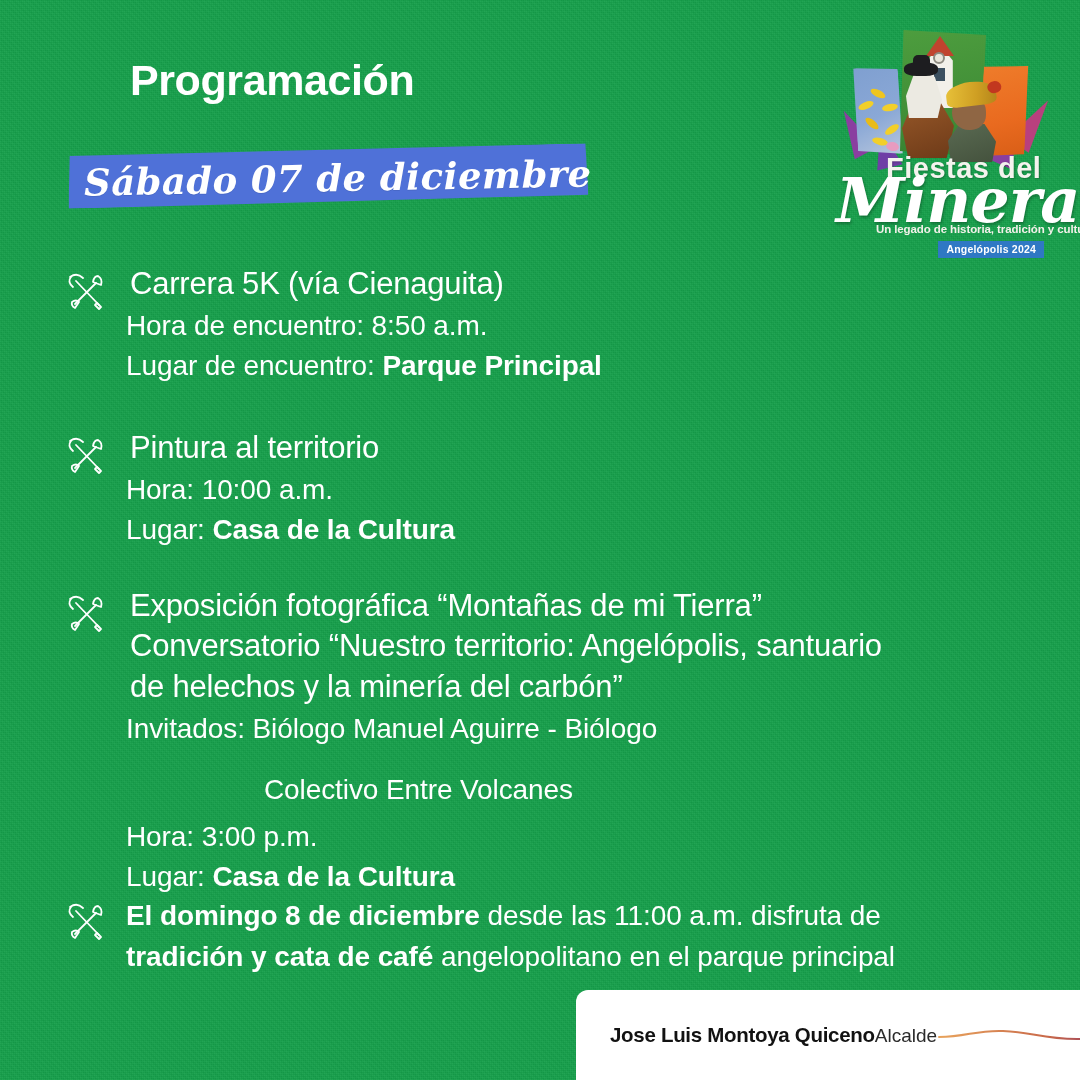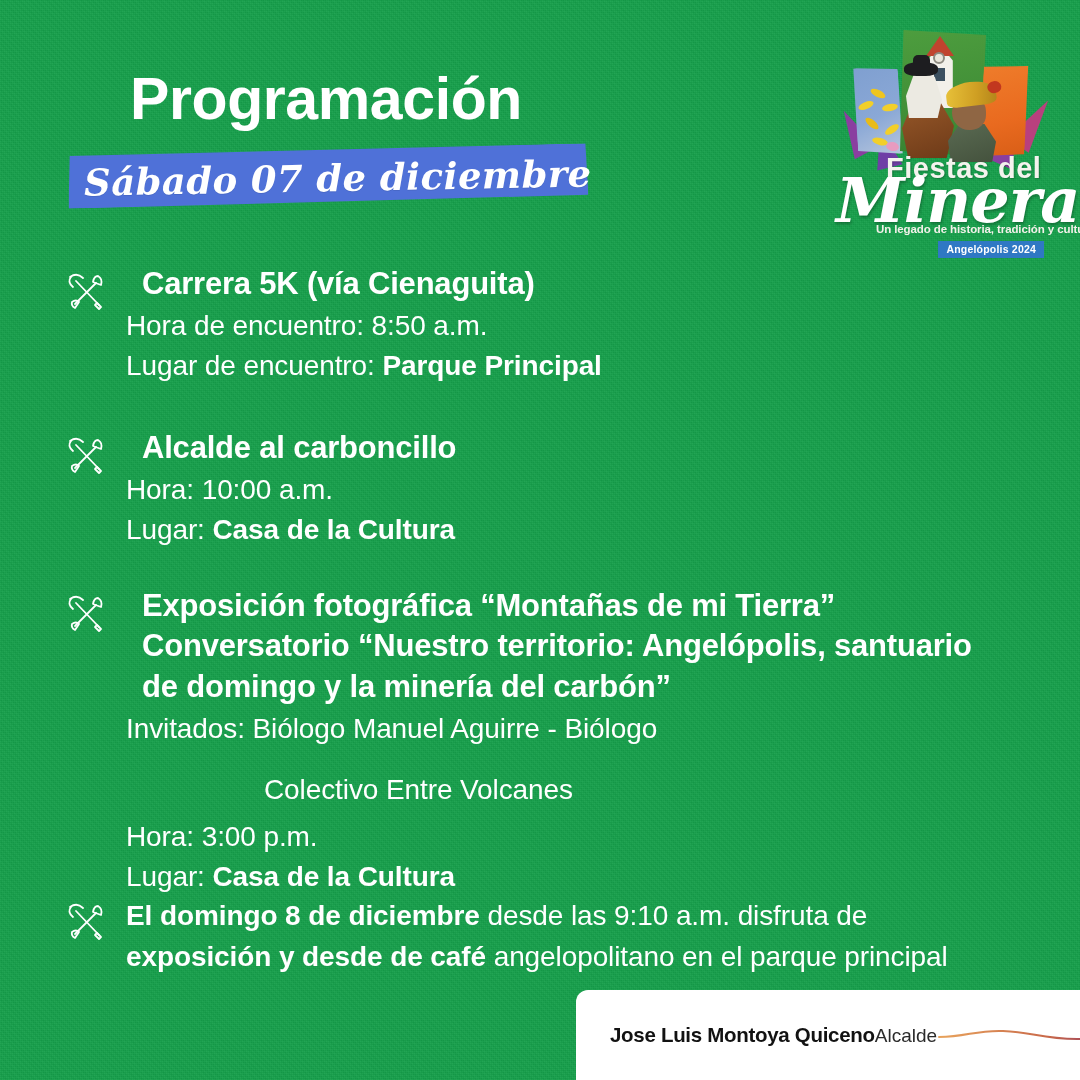--- a/index.html
+++ b/index.html
@@ -32,22 +32,22 @@
       repeating-linear-gradient(45deg,  rgba(0,0,0,0.016) 0 2px, rgba(255,255,255,0.016) 2px 4px);
     opacity: .9;
     z-index: 0;
   }
   .poster > * { position: relative; z-index: 1; }
 
   
   .page-title {
     position: absolute;
     left: 130px;
-    top: 70px;
-    font-size: 59px;
+    top: 59px;
+    font-size: 43px;
     font-weight: bold;
     letter-spacing: -0.4px;
     line-height: 1;
     text-align: right;
   }
 
   
   .date-ribbon {
     position: absolute;
     left: 68px;
@@ -234,24 +234,24 @@
     left: 62px;
     display: flex;
     align-items: flex-start;
     gap: 18px;
   }
   .pick-icon { flex: 0 0 auto; width: 46px; height: 46px; margin-top: 2px; }
   .event-body { padding-top: 0; }
 
   .ev-title {
     font-size: 31px;
-    font-weight: bold;
+    font-weight: normal;
     line-height: 1.17;
     letter-spacing: -0.2px;
-    margin: 0 16px 4px;
+    margin: 0 4px 4px;
     white-space: nowrap;
   }
   .ev-line {
     font-size: 28px;
     font-weight: normal;
     line-height: 1.42;
     letter-spacing: -0.1px;
     white-space: nowrap;
   }
   .ev-line b { font-weight: bold; }
@@ -389,64 +389,64 @@
           <path d="M8 9 Q15 4 21 10"></path>
           <path d="M9 9 Q5 14 11 19"></path>
           <path d="M14 13 L37 37"></path>
           <path d="M35 35 L39 39 L37 41 L33 37 Z"></path>
           <path d="M36 8 Q41 11 39 17 L31 14 Q32 8 36 8 Z"></path>
           <path d="M34 15 L13 36"></path>
           <path d="M10 34 Q14 31 17 34 L13 40 Q9 38 10 34 Z"></path>
         </svg>
       </span>
       <div class="event-body">
-        <div class="ev-title">Alcalde al carboncillo</div>
+        <div class="ev-title">Pintura al territorio</div>
         <div class="ev-line"><span>Hora: </span><span>10:00 a.m.</span></div>
         <div class="ev-line"><span>Lugar: </span><b>Casa de la Cultura</b></div>
       </div>
     </div>
 
     <div class="event" style="top:588px;">
       <span class="pick-icon">
         <svg viewBox="0 0 46 46" width="46" height="46" fill="none" stroke="#ffffff" stroke-width="1.8" stroke-linecap="round" stroke-linejoin="round">
           <path d="M8 9 Q15 4 21 10"></path>
           <path d="M9 9 Q5 14 11 19"></path>
           <path d="M14 13 L37 37"></path>
           <path d="M35 35 L39 39 L37 41 L33 37 Z"></path>
           <path d="M36 8 Q41 11 39 17 L31 14 Q32 8 36 8 Z"></path>
           <path d="M34 15 L13 36"></path>
           <path d="M10 34 Q14 31 17 34 L13 40 Q9 38 10 34 Z"></path>
         </svg>
       </span>
       <div class="event-body">
         <div class="ev-title">Exposición fotográfica “Montañas de mi Tierra”</div>
         <div class="ev-title">Conversatorio “Nuestro territorio: Angelópolis, santuario</div>
-        <div class="ev-title">de domingo y la minería del carbón”</div>
+        <div class="ev-title">de helechos y la minería del carbón”</div>
         <div class="ev-line">Invitados: Biólogo Manuel Aguirre - Biólogo</div>
         <div class="ev-line indent">Colectivo Entre Volcanes</div>
         <div class="ev-line gap-top"><span>Hora: </span><span>3:00 p.m.</span></div>
         <div class="ev-line"><span>Lugar: </span><b>Casa de la Cultura</b></div>
       </div>
     </div>
 
     <div class="event" style="top:896px;">
       <span class="pick-icon">
         <svg viewBox="0 0 46 46" width="46" height="46" fill="none" stroke="#ffffff" stroke-width="1.8" stroke-linecap="round" stroke-linejoin="round">
           <path d="M8 9 Q15 4 21 10"></path>
           <path d="M9 9 Q5 14 11 19"></path>
           <path d="M14 13 L37 37"></path>
           <path d="M35 35 L39 39 L37 41 L33 37 Z"></path>
           <path d="M36 8 Q41 11 39 17 L31 14 Q32 8 36 8 Z"></path>
           <path d="M34 15 L13 36"></path>
           <path d="M10 34 Q14 31 17 34 L13 40 Q9 38 10 34 Z"></path>
         </svg>
       </span>
       <div class="event-body">
-        <div class="ev-para"><b>El domingo 8 de diciembre</b><span> desde las 9:10 a.m. disfruta de</span></div>
-        <div class="ev-para"><b>exposición y desde de café</b><span> angelopolitano en el parque principal</span></div>
+        <div class="ev-para"><b>El domingo 8 de diciembre</b><span> desde las 11:00 a.m. disfruta de</span></div>
+        <div class="ev-para"><b>tradición y cata de café</b><span> angelopolitano en el parque principal</span></div>
       </div>
     </div>
 
   </div>
 
   <div class="footer-card">
     <div class="mayor">
       <div class="mayor-name">Jose Luis Montoya Quiceno</div>
       <div class="mayor-role">Alcalde</div>
       <span class="wave">

